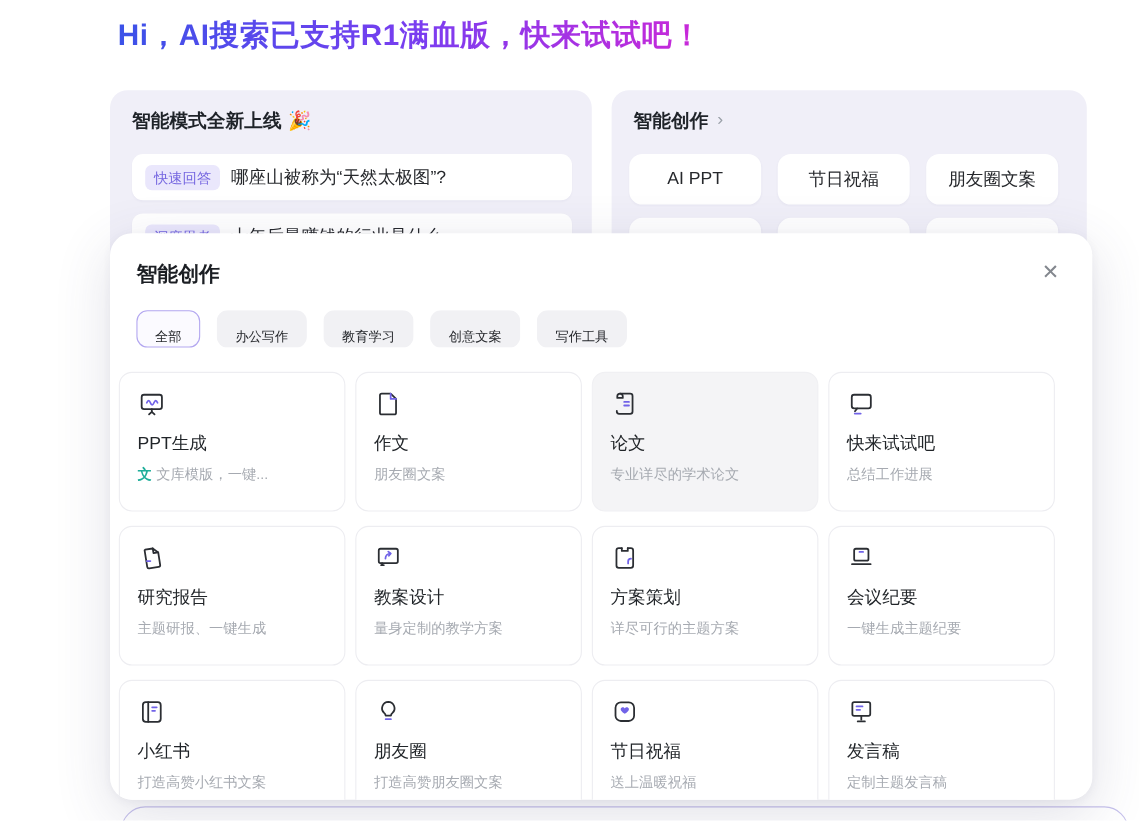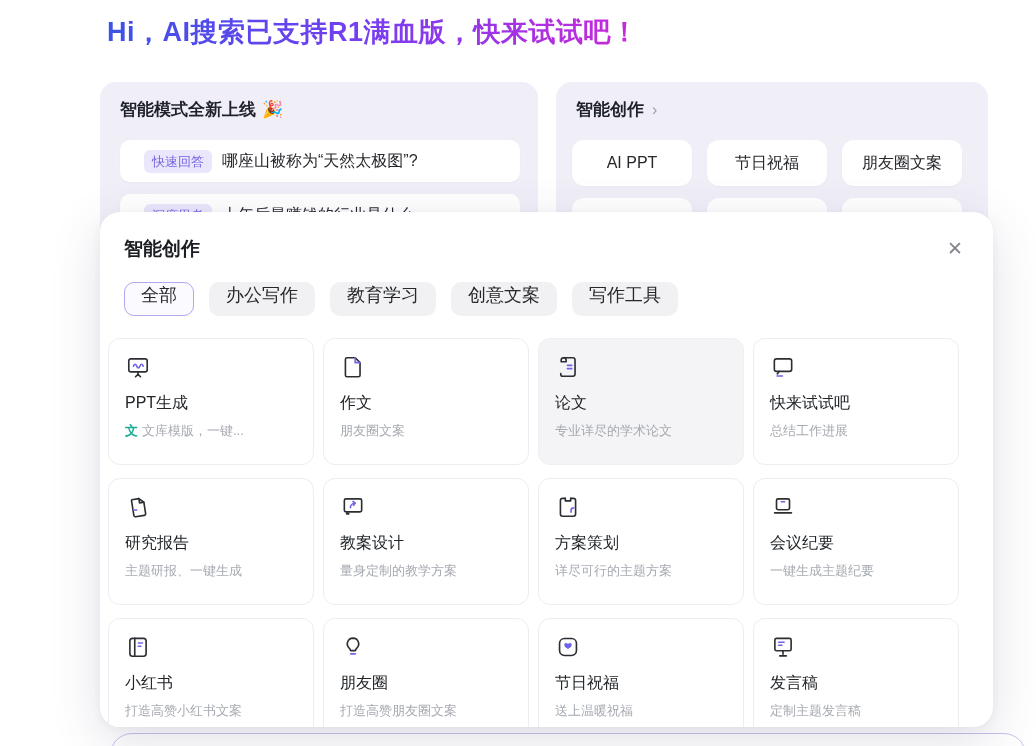--- a/index.html
+++ b/index.html
@@ -23,21 +23,21 @@
   .panel-right{left:556px;width:432px;}
   .panel-title{
     position:absolute;left:20px;top:16px;font-size:17px;font-weight:600;color:#1f2329;
     display:flex;align-items:center;gap:6px;white-space:nowrap;
   }
   .panel-title .emoji{font-size:17px;}
   .chevron{color:#9aa0a8;font-weight:400;font-size:16px;margin-left:2px;}
   .chips{position:absolute;left:20px;top:58px;width:400px;display:flex;flex-direction:column;gap:12px;}
   .chip{
     height:42px;background:#fff;border-radius:10px;display:flex;align-items:center;
-    gap:10px;padding:0 24px;box-sizing:border-box;box-shadow:0 1px 2px rgba(40,40,80,.03);
+    gap:10px;padding:0 12px;box-sizing:border-box;box-shadow:0 1px 2px rgba(40,40,80,.03);
   }
   .chip-badge{
     background:#eae7fc;color:#7566e0;font-size:13px;line-height:1;
     padding:5px 8px;border-radius:6px;white-space:nowrap;flex:0 0 auto;
   }
   .chip-text{font-size:16px;color:#26282c;white-space:nowrap;overflow:hidden;}
   .btn-row{position:absolute;left:16px;top:58px;display:flex;gap:15px;}
   .btn-row.ghost{top:116px;}
   .shortcut-btn{
     height:46px;min-width:120px;padding:0 18px;box-sizing:border-box;
@@ -54,21 +54,21 @@
   }
   .modal-title{position:absolute;left:24px;top:24px;font-size:19px;font-weight:600;color:#1b1e23;}
   .modal-close{
     position:absolute;right:24px;top:22px;width:28px;height:28px;
     display:flex;align-items:center;justify-content:center;
     font-size:19px;color:#83878e;cursor:pointer;border-radius:6px;
   }
   .tabs{position:absolute;left:24px;top:70px;display:flex;gap:15px;}
   .tab{
     height:34px;padding:0 16px;border-radius:10px;background:#f1f1f4;
-    display:flex;align-items:flex-start;font-size:18px;color:#26282c;
+    display:flex;align-items:flex-end;font-size:12px;color:#26282c;
     box-sizing:border-box;border:1.5px solid transparent;white-space:nowrap;
   }
   .tab.active{background:#fbfaff;border-color:#b3a7f0;}
   .grid{
     position:absolute;left:8px;top:126px;
     display:grid;grid-template-columns:repeat(4,206px);gap:13px 9px;
   }
   .card{
     height:127px;background:#fff;border:1px solid #ededf1;border-radius:12px;
     padding:15px 16px;box-sizing:border-box;

